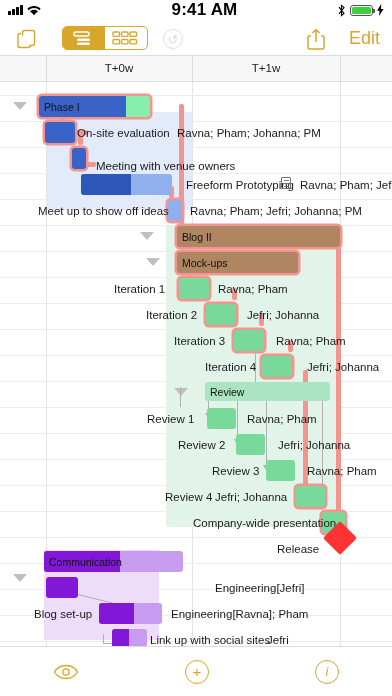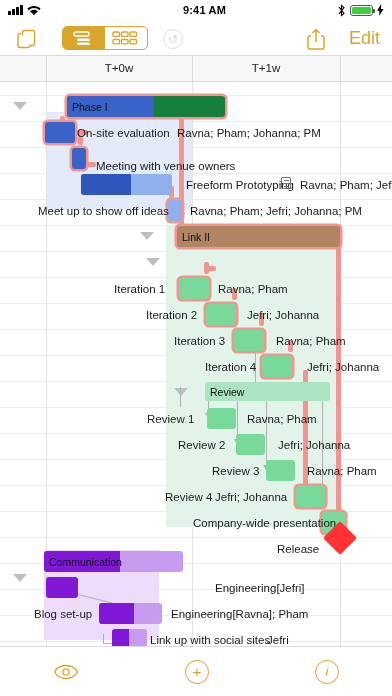--- a/index.html
+++ b/index.html
@@ -13,21 +13,21 @@
 
   
   .statusbar {
     position: absolute; top: 0; left: 0; width: 392px; height: 20px;
     display: flex; align-items: center; justify-content: space-between;
     padding: 0 8px; font-size: 11px; font-weight: bold; color: #000;
   }
   .sb-left { display: flex; align-items: center; gap: 4px; }
   .sb-right { display: flex; align-items: center; gap: 4px; }
   .sb-time { position: absolute; left: 17px; right: 0; text-align: center;
-             font-size: 11px; font-weight: bold; letter-spacing: 0.2px; }
+             font-size: 17px; font-weight: bold; letter-spacing: 0.2px; }
   .bars { display: flex; align-items: flex-end; gap: 1.5px; height: 10px; }
   .bars i { display: block; width: 2.5px; background: #000; border-radius: .5px; }
   .bars i:nth-child(1){height:4px}.bars i:nth-child(2){height:6px}
   .bars i:nth-child(3){height:8px}.bars i:nth-child(4){height:10px}
   .batt { width: 23px; height: 11px; border: 1px solid #555; border-radius: 3px;
           padding: 1px; position: relative; }
   .batt::after { content:""; position:absolute; right:-3px; top:3px; width:2px; height:4px;
                  background:#555; border-radius:0 1px 1px 0; }
   .batt u { display:block; height:100%; width:100%; background:#3ad13a; border-radius:1.5px; }
 
@@ -249,21 +249,21 @@
     <div class="dep-arrow" style="left:319px;top:416px"></div>
     <div class="dep" style="left:255px;top:255px;width:1px;height:50px"></div>
     <div class="dep" style="left:61px;top:508px;width:1px;height:1px"></div>
     <div class="dep" style="left:62px;top:508px;width:52px;height:1px;transform:rotate(14deg);transform-origin:0 0"></div>
     <div class="dep" style="left:114px;top:521px;width:1px;height:9px"></div>
     <div class="dep-arrow" style="left:111px;top:528px"></div>
     <div class="dep" style="left:103px;top:552px;width:1px;height:10px"></div>
     <div class="dep" style="left:103px;top:561px;width:26px;height:1px"></div>
     <div class="dep" style="left:129px;top:561px;width:1px;height:8px"></div>
 
-    <div class="bar crit" style="left:39px;top:14px;width:158px;height:21px;background:#15803d;margin-left:28px;">
+    <div class="bar crit" style="left:39px;top:14px;width:111px;height:21px;background:#86efac;">
       <div class="fill" style="width:87px;background:#3a63c8;"></div>
       <div class="cap">Phase I</div>
     </div>
 
     <div class="bar crit" style="left:45px;top:40px;width:30px;height:21px;background:#3a63c8;"></div>
     <div class="row-label" style="left:77px;top:45px">On-site evaluation</div>
     <div class="res" style="left:177px;top:45px">Ravna; Pham; Johanna; PM</div>
 
     <div class="bar crit" style="left:72px;top:66px;width:14px;height:21px;background:#3a63c8;"></div>
     <div class="row-label" style="left:96px;top:78px">Meeting with venue owners</div>
@@ -277,23 +277,26 @@
         <i></i>
         <i></i>
       </div>
     <div class="res" style="left:300px;top:97px">Ravna; Pham; Jefri; Johanna</div>
 
     <div class="bar crit" style="left:168px;top:118px;width:14px;height:21px;background:#8fb0ed;"></div>
     <div class="row-label" style="left:38px;top:123px">Meet up to show off ideas</div>
     <div class="res" style="left:190px;top:123px">Ravna; Pham; Jefri; Johanna; PM</div>
 
     <div class="bar crit" style="left:177px;top:144px;width:163px;height:21px;background:#b08562;">
-      <div class="cap">Link II</div>
-    </div>
-
+      <div class="cap">Blog II</div>
+    </div>
+
+    <div class="bar crit" style="left:177px;top:170px;width:121px;height:21px;background:#b08562;">
+      <div class="cap">Mock-ups</div>
+    </div>
 
     <div class="bar crit" style="left:179px;top:196px;width:30px;height:21px;background:#78d99a;"></div>
     <div class="row-label" style="left:114px;top:201px">Iteration 1</div>
     <div class="res" style="left:218px;top:201px">Ravna; Pham</div>
 
     <div class="bar crit" style="left:206px;top:222px;width:30px;height:21px;background:#78d99a;"></div>
     <div class="row-label" style="left:146px;top:227px">Iteration 2</div>
     <div class="res" style="left:247px;top:227px">Jefri; Johanna</div>
 
     <div class="bar crit" style="left:234px;top:248px;width:30px;height:21px;background:#78d99a;"></div>

